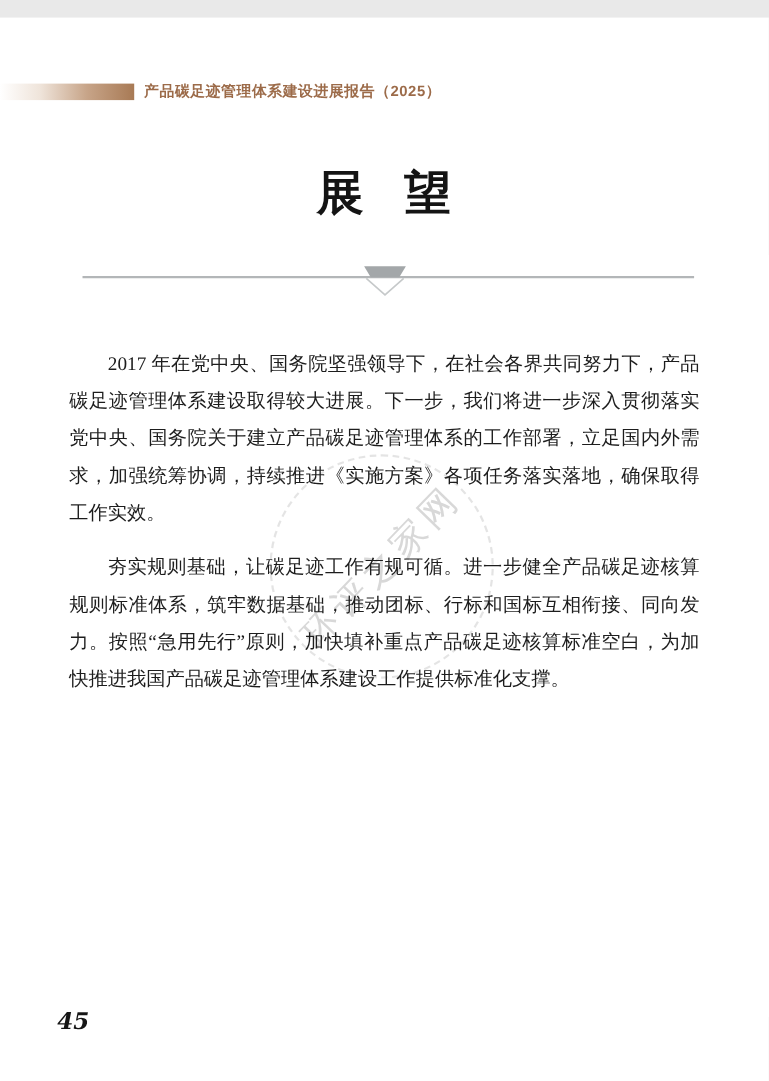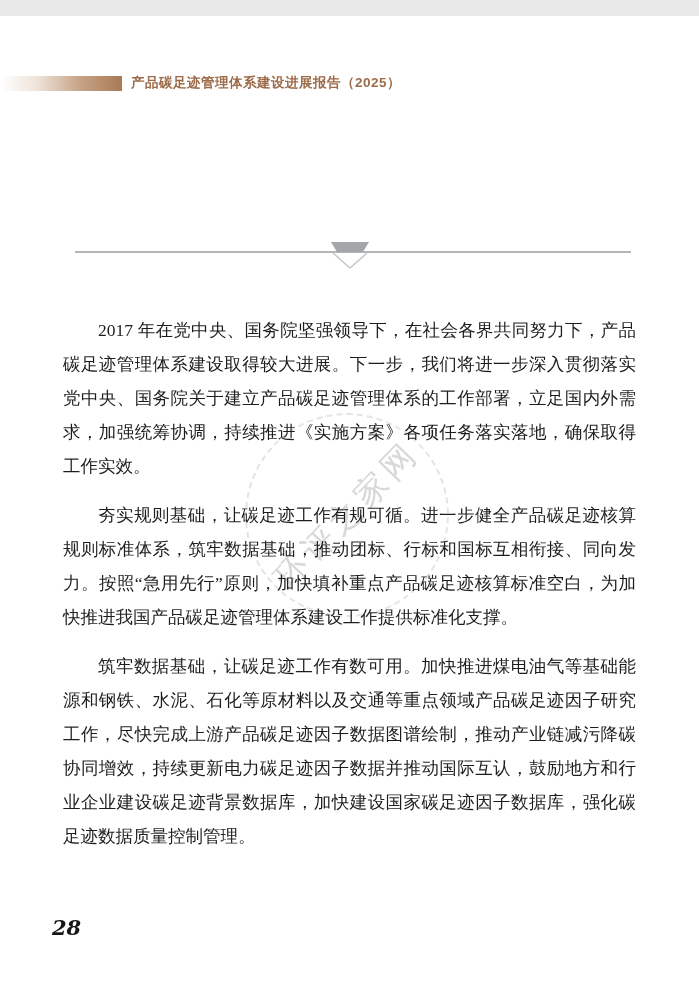--- a/index.html
+++ b/index.html
@@ -78,32 +78,32 @@
   }
 </style>
 </head>
 <body>
 
 <div class="page">
 
   <div class="header-bar"></div>
   <div class="header-title">产品碳足迹管理体系建设进展报告（2025）</div>
 
+  <h1 class="page-title">展 望</h1>
 
   <svg class="divider" viewBox="0 0 699 36" xmlns="http://www.w3.org/2000/svg">
     <line x1="75" y1="14" x2="631" y2="14" stroke="#b3b6b8" stroke-width="2"></line>
     <polygon points="331,4 369,4 363,14 337,14" fill="#a3a7a9"></polygon>
     <path d="M333,15 L350,30 L367,15" fill="none" stroke="#c6c9ca" stroke-width="1.5"></path>
   </svg>
 
   <div class="watermark">
     <span class="watermark-text">环评之家网</span>
   </div>
 
   <div class="body-text">
     <p>2017 年在党中央、国务院坚强领导下，在社会各界共同努力下，产品碳足迹管理体系建设取得较大进展。下一步，我们将进一步深入贯彻落实党中央、国务院关于建立产品碳足迹管理体系的工作部署，立足国内外需求，加强统筹协调，持续推进《实施方案》各项任务落实落地，确保取得工作实效。</p>
     <p>夯实规则基础，让碳足迹工作有规可循。进一步健全产品碳足迹核算规则标准体系，筑牢数据基础，推动团标、行标和国标互相衔接、同向发力。按照“急用先行”原则，加快填补重点产品碳足迹核算标准空白，为加快推进我国产品碳足迹管理体系建设工作提供标准化支撑。</p>
-    <p>筑牢数据基础，让碳足迹工作有数可用。加快推进煤电油气等基础能源和钢铁、水泥、石化等原材料以及交通等重点领域产品碳足迹因子研究工作，尽快完成上游产品碳足迹因子数据图谱绘制，推动产业链减污降碳协同增效，持续更新电力碳足迹因子数据并推动国际互认，鼓励地方和行业企业建设碳足迹背景数据库，加快建设国家碳足迹因子数据库，强化碳足迹数据质量控制管理。</p>
   </div>
 
-  <div class="page-number">28</div>
+  <div class="page-number">45</div>
 
 </div>
 
 </body></html>

